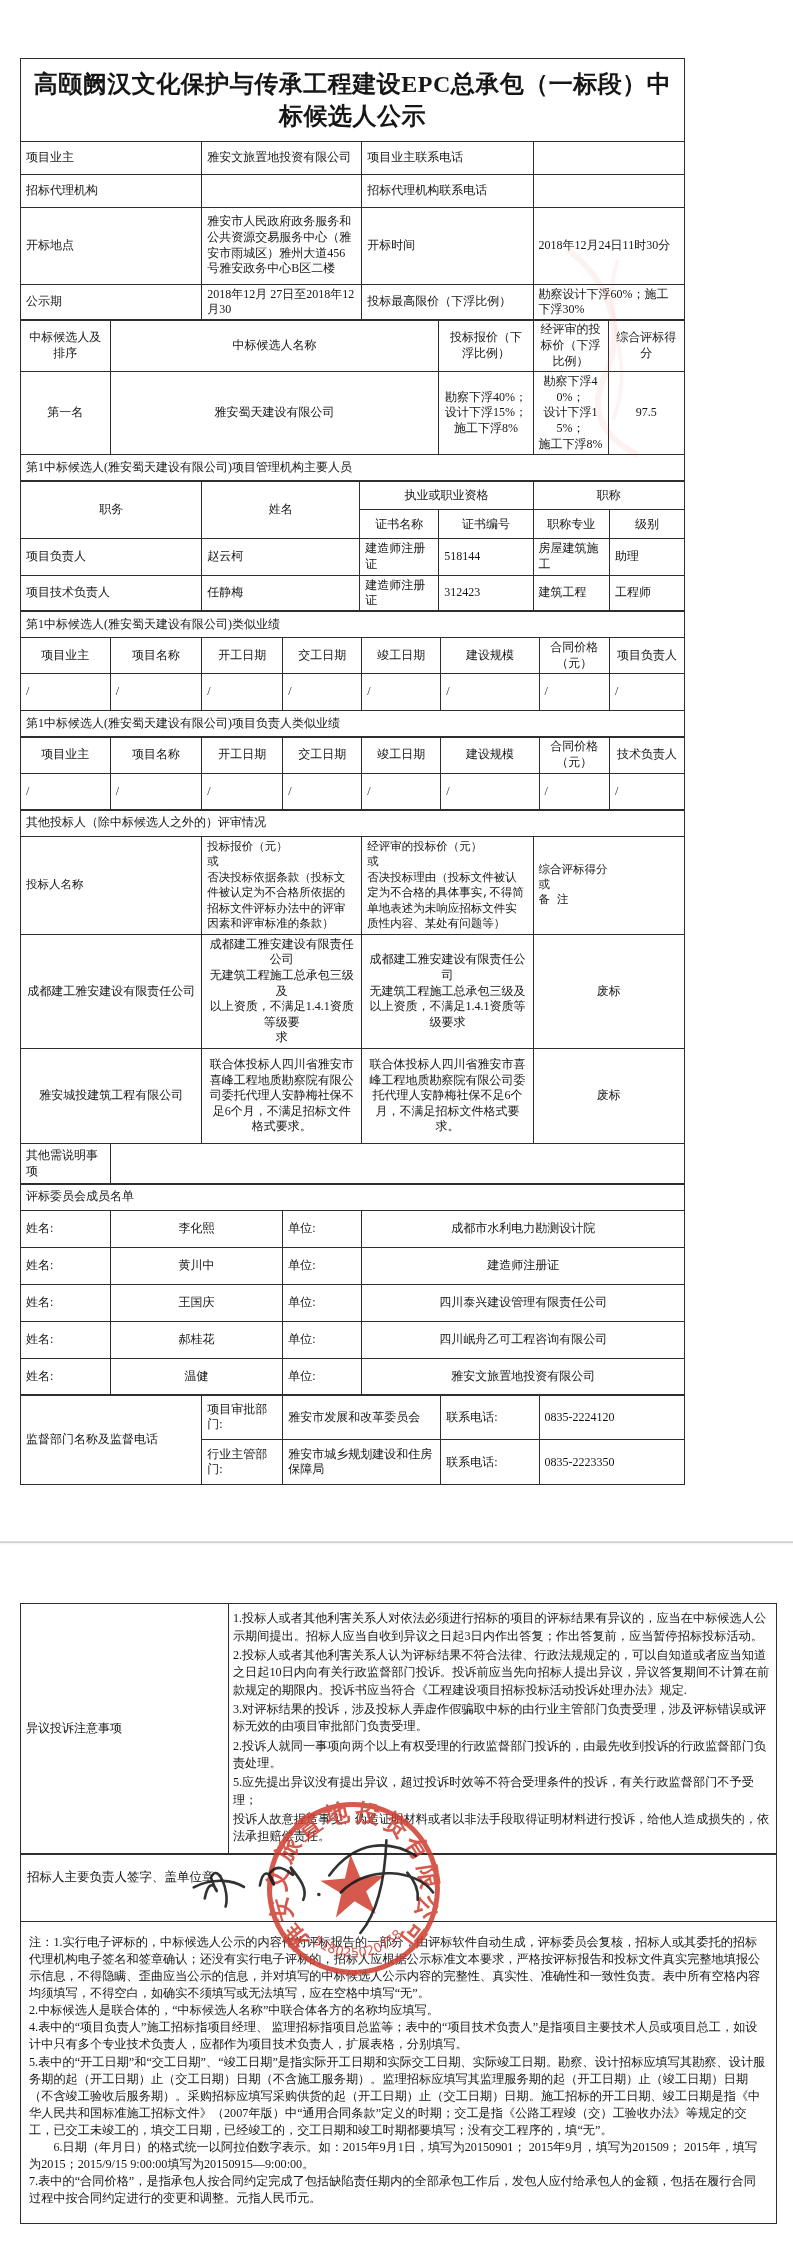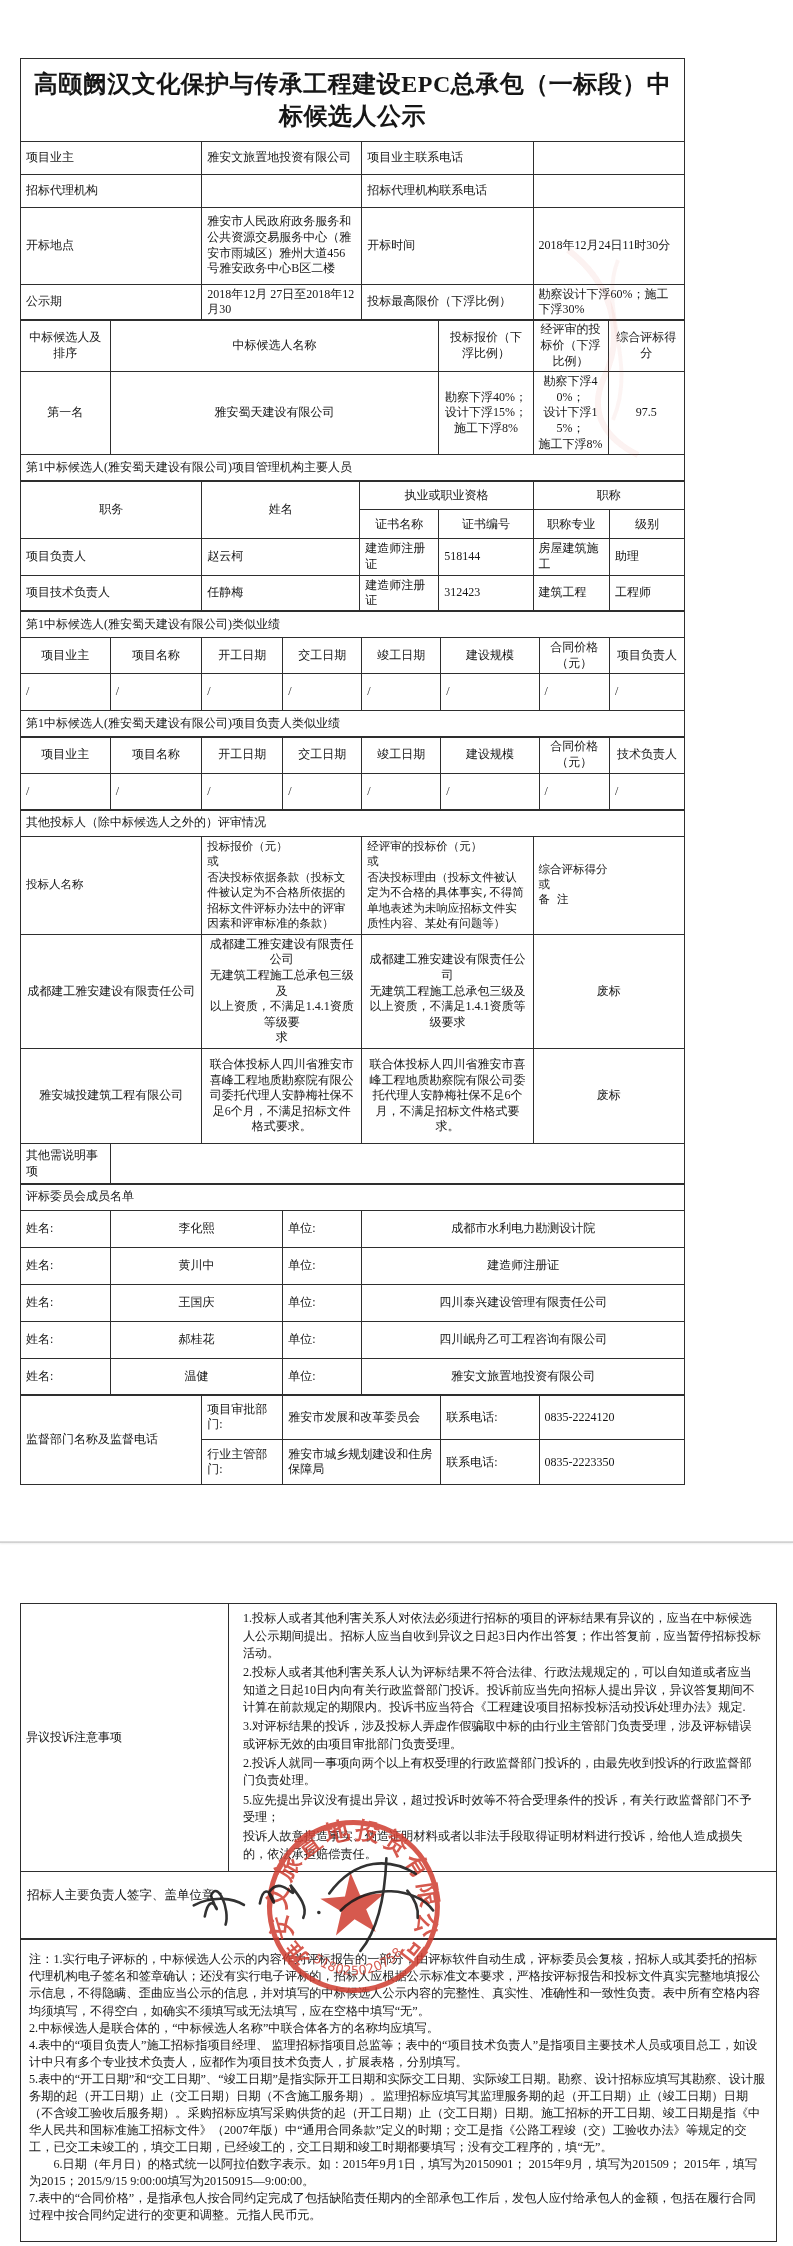--- a/index.html
+++ b/index.html
@@ -389,21 +389,21 @@
 <div class="page page2">
   <div class="t2wrap">
     <table class="objT" style="margin-top:0;">
       <colgroup>
           <col style="width:27.5%">
           <col style="width:72.5%">
         </colgroup>
       <tbody>
           <tr>
         <td>异议投诉注意事项</td>
-        <td class="obj-items" style="padding:6px 14px;">
+        <td class="obj-items" style="padding:6px 4px;">
           <p>1.投标人或者其他利害关系人对依法必须进行招标的项目的评标结果有异议的，应当在中标候选人公示期间提出。招标人应当自收到异议之日起3日内作出答复；作出答复前，应当暂停招标投标活动。</p>
           <p>2.投标人或者其他利害关系人认为评标结果不符合法律、行政法规规定的，可以自知道或者应当知道之日起10日内向有关行政监督部门投诉。投诉前应当先向招标人提出异议，异议答复期间不计算在前款规定的期限内。投诉书应当符合《工程建设项目招标投标活动投诉处理办法》规定.</p>
           <p>3.对评标结果的投诉，涉及投标人弄虚作假骗取中标的由行业主管部门负责受理，涉及评标错误或评标无效的由项目审批部门负责受理。</p>
           <p>2.投诉人就同一事项向两个以上有权受理的行政监督部门投诉的，由最先收到投诉的行政监督部门负责处理。</p>
           <p>5.应先提出异议没有提出异议，超过投诉时效等不符合受理条件的投诉，有关行政监督部门不予受理；</p>
           <p>投诉人故意捏造事实、伪造证明材料或者以非法手段取得证明材料进行投诉，给他人造成损失的，依法承担赔偿责任。</p>
         </td>
       </tr>
     </tbody>
       </table>

